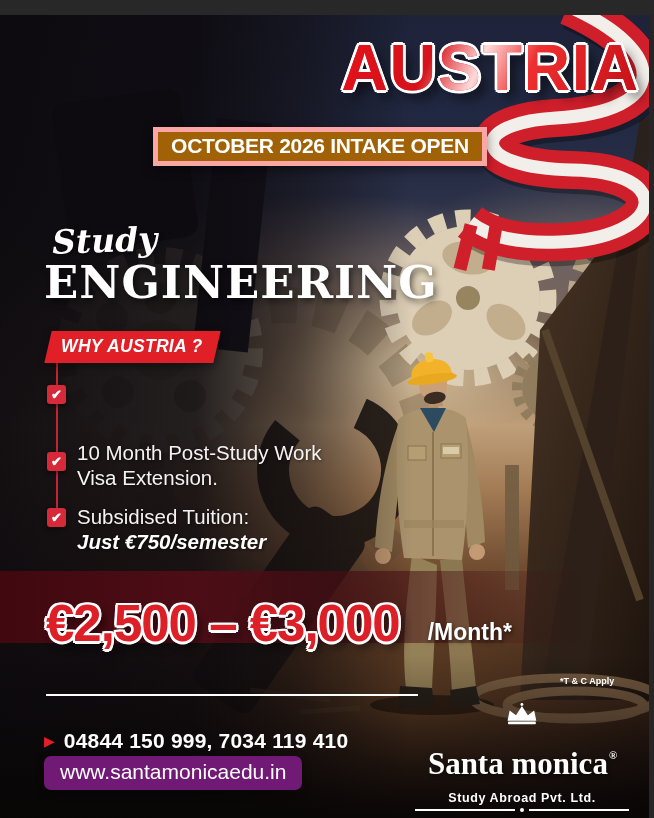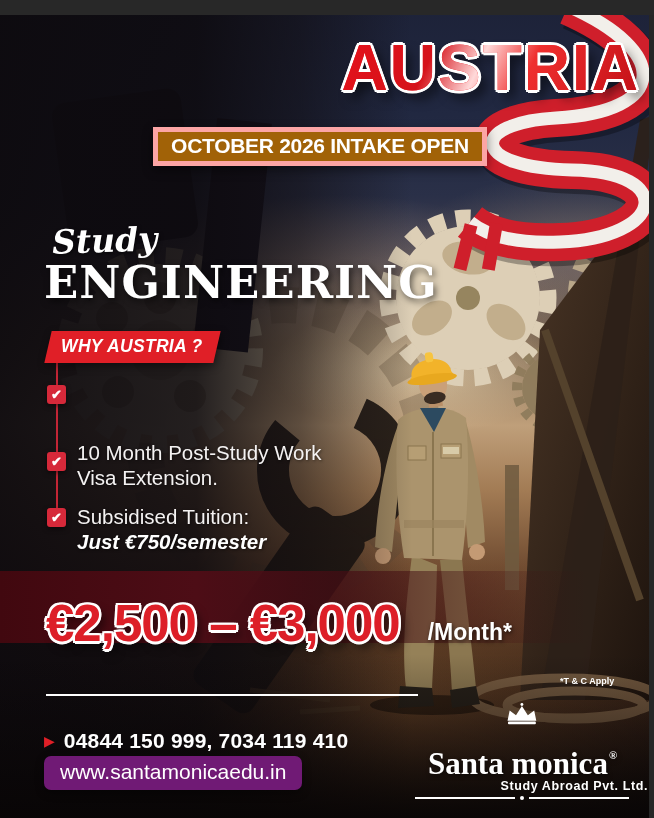--- a/index.html
+++ b/index.html
@@ -78,21 +78,21 @@
   .phone-arrow{color:#e01f27;font-size:14px;margin-right:9px;line-height:1;}
   .phone-txt{color:#fff;font-weight:bold;font-size:21px;letter-spacing:.2px;}
   .website-pill{position:absolute;left:44px;top:756px;z-index:5;background:#701a75;color:#fff;
     font-size:21px;padding:4px 16px 6px;border-radius:7px;box-shadow:0 3px 8px rgba(0,0,0,.4);}
   
   .logo{position:absolute;left:396px;top:703px;width:252px;text-align:center;z-index:5;color:#fff;}
   .logo-crown{height:22px;}
   .logo-brand{font-family:"Liberation Serif",serif;font-weight:bold;font-size:31px;line-height:.95;
     position:relative;white-space:nowrap;text-shadow:1px 2px 4px rgba(0,0,0,.6);margin-top:20px;}
   .logo-reg{font-size:11px;position:relative;top:-15px;left:1px;}
-  .logo-tagline{font-weight:bold;font-size:12.5px;letter-spacing:.6px;margin-top:1px;text-align:right;}
+  .logo-tagline{font-weight:bold;font-size:12.5px;letter-spacing:.6px;margin-top:13px;}
   .logo-underline{display:flex;align-items:center;justify-content:center;margin-top:3px;}
   .logo-underline .ul-seg{width:100px;height:2px;background:#fff;}
   .logo-underline .ul-dot{width:4px;height:4px;border-radius:50%;background:#fff;margin:0 5px;}
 </style>
 </head>
 <body>
 
 <div class="poster">
 
   <div class="art"></div>

